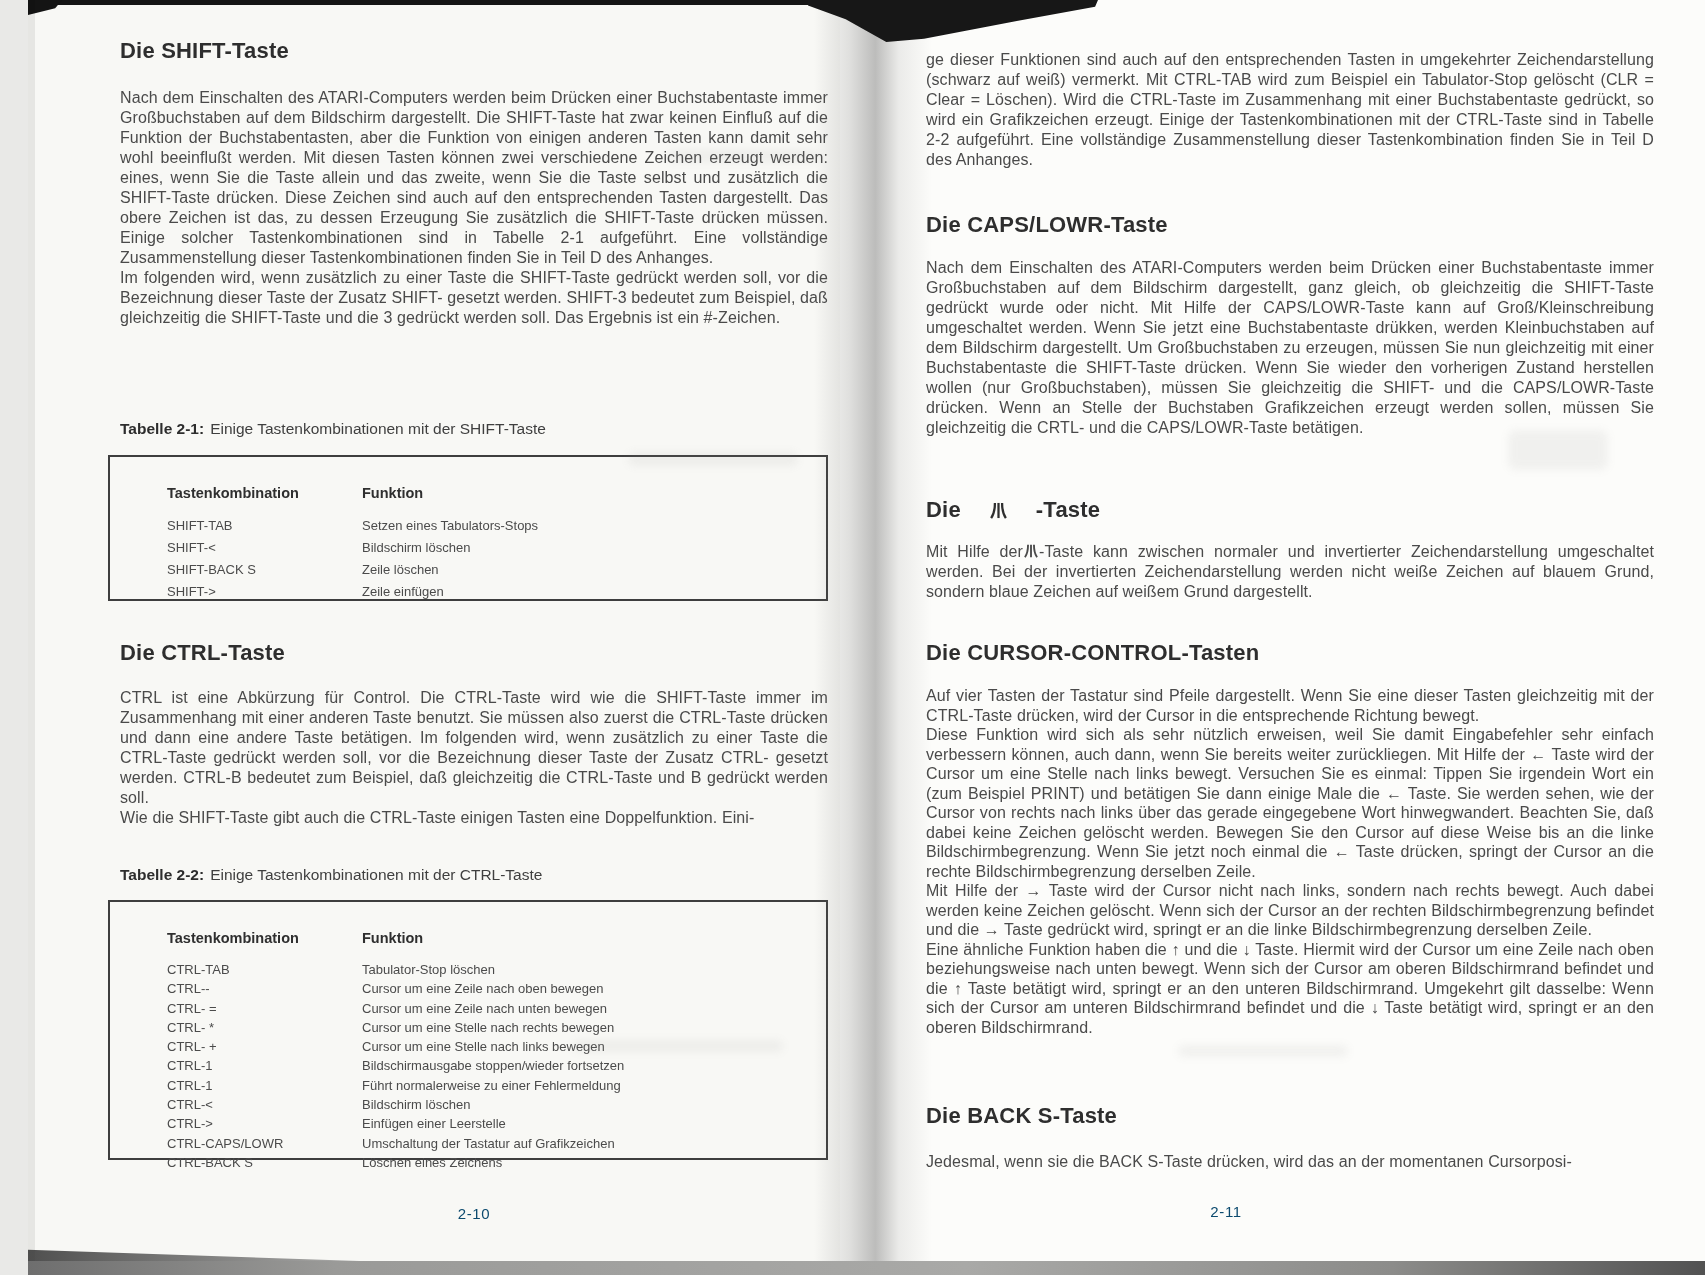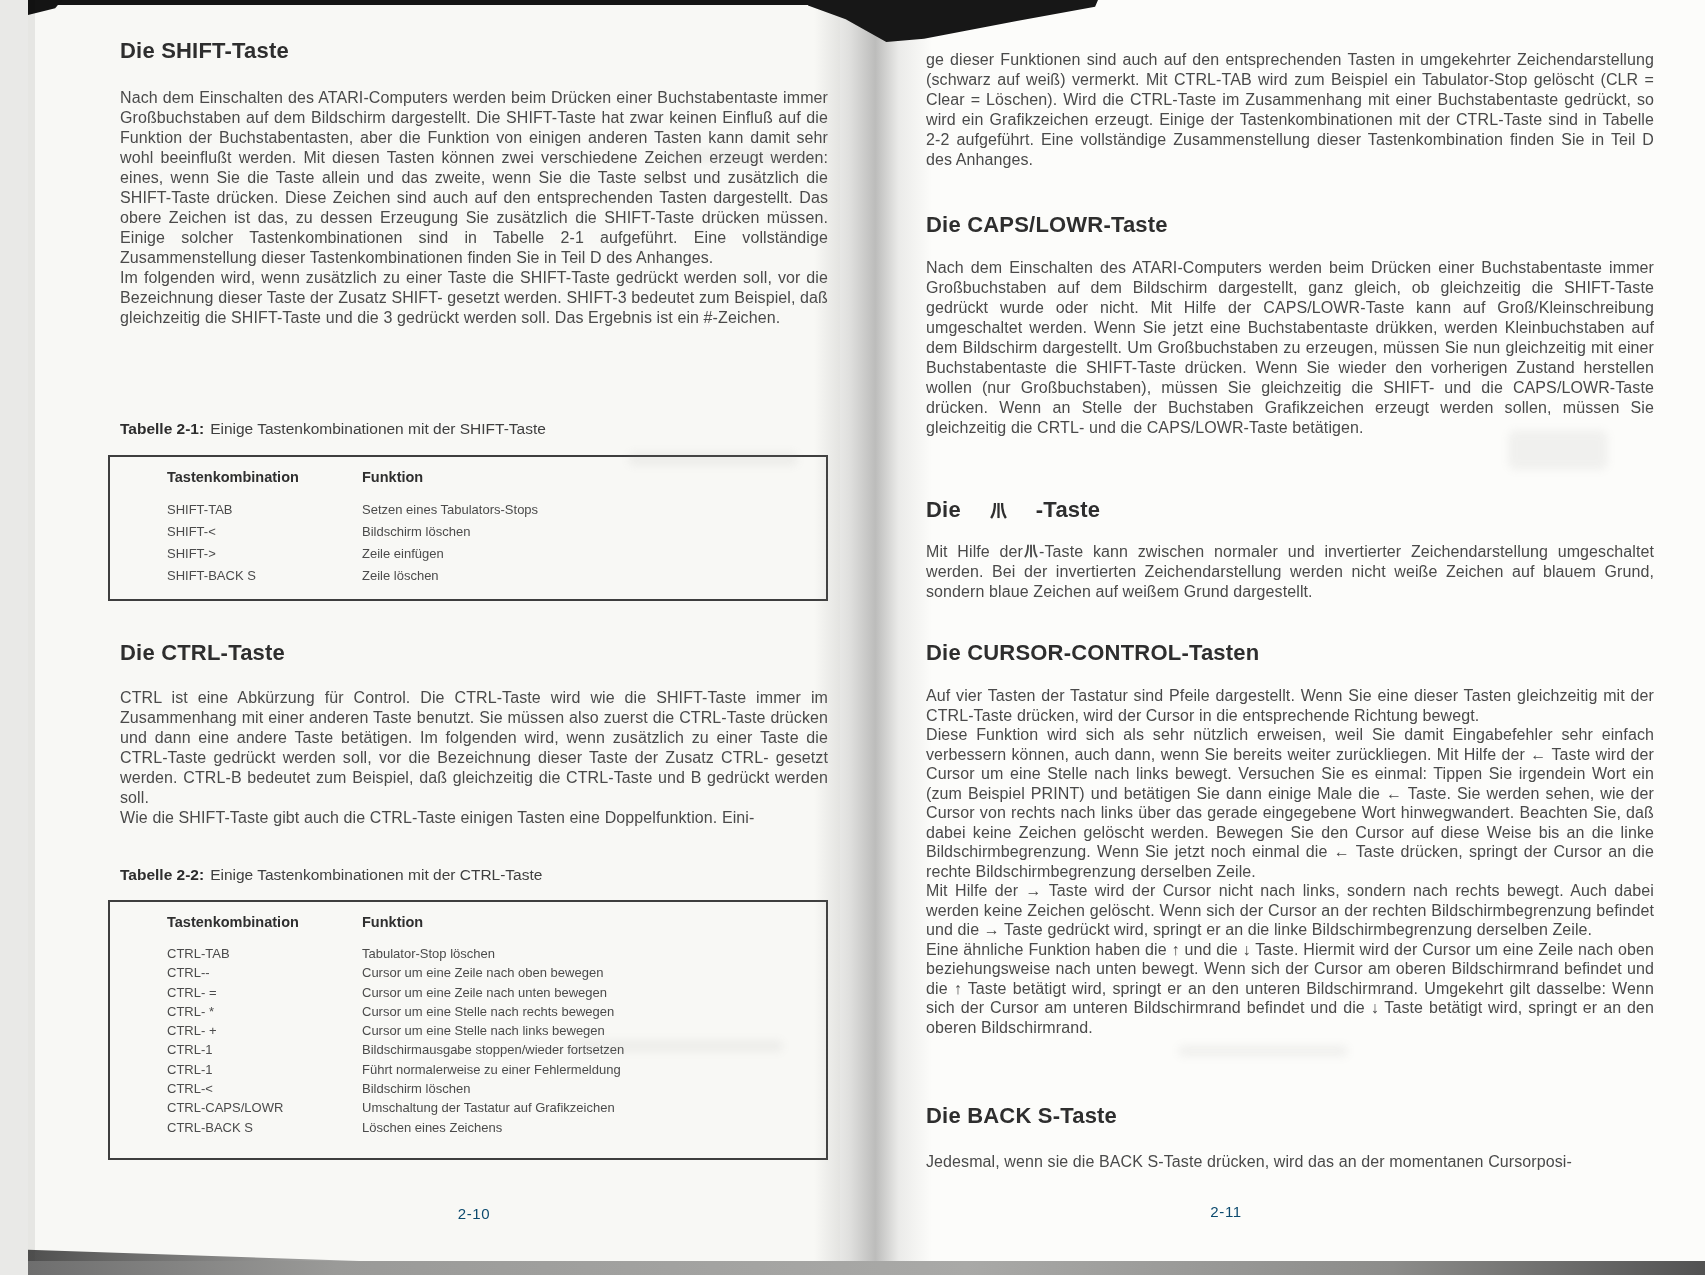--- a/index.html
+++ b/index.html
@@ -25,21 +25,21 @@
   .smudge{position:absolute;background:#8f8f8d;opacity:0.10;filter:blur(4px);border-radius:8px;}
 
   h2.sect{font-size:22px;font-weight:bold;color:#2e2e2e;margin:0;letter-spacing:0.2px;
           display:flex;align-items:center;gap:5px;}
   .body-text{font-size:16px;line-height:20px;color:#4a4a4a;text-align:justify;letter-spacing:0.1px;}
   .body-text p{margin:0;}
   .cursor-text{line-height:19.5px;}
   .caption{font-size:15.5px;color:#3f3f3f;}
   .caption .cap-label{font-weight:bold;color:#2d2d2d;margin-right:6px;text-align:right;}
   .tbox{border:2px solid #3e3e3e;}
-  .tinner{padding:12px 10px 10px 57px;}
+  .tinner{padding:28px 10px 10px 57px;}
   .thead{display:grid;grid-template-columns:195px auto;font-size:14.5px;font-weight:bold;
          color:#2f2f2f;margin-bottom:14px;}
   .trow{display:grid;grid-template-columns:195px auto;font-size:13px;color:#4b4b4b;}
   .t1 .trow{line-height:22px;}
   .t2 .trow{line-height:19.3px;}
   .pagenum{font-size:15px;color:#0c4a6e;text-align:center;letter-spacing:0.6px;}
   .fuji{flex:0 0 auto;}
   .fuji-inline{vertical-align:-2px;margin:0 1px;}
 </style>
 </head>
@@ -71,26 +71,26 @@
       </div>
       <div class="trow">
         <span>SHIFT-TAB</span>
         <span>Setzen eines Tabulators-Stops</span>
       </div>
       <div class="trow">
         <span>SHIFT-&lt;</span>
         <span>Bildschirm löschen</span>
       </div>
       <div class="trow">
+        <span>SHIFT-BACK S</span>
+        <span>Zeile löschen</span>
+      </div>
+      <div class="trow">
         <span>SHIFT-&gt;</span>
         <span>Zeile einfügen</span>
-      </div>
-      <div class="trow">
-        <span>SHIFT-BACK S</span>
-        <span>Zeile löschen</span>
       </div>
     </div>
   </div>
 
   <h2 class="abs sect" style="left:92px;top:640px;">
     <span>Die CTRL-Taste</span>
   </h2>
 
   <div class="abs body-text" style="left:92px;top:688px;width:708px;">
     <p>CTRL ist eine Abkürzung für Control. Die CTRL-Taste wird wie die SHIFT-Taste immer im Zusammenhang mit einer anderen Taste benutzt. Sie müssen also zuerst die CTRL-Taste drücken und dann eine andere Taste betätigen. Im folgenden wird, wenn zusätzlich zu einer Taste die CTRL-Taste gedrückt werden soll, vor die Bezeichnung dieser Taste der Zusatz CTRL- gesetzt werden. CTRL-B bedeutet zum Beispiel, daß gleichzeitig die CTRL-Taste und B gedrückt werden soll.</p>
@@ -131,20 +131,24 @@
         <span>CTRL-1</span>
         <span>Bildschirmausgabe stoppen/wieder fortsetzen</span>
       </div>
       <div class="trow">
         <span>CTRL-1</span>
         <span>Führt normalerweise zu einer Fehlermeldung</span>
       </div>
       <div class="trow">
         <span>CTRL-&lt;</span>
         <span>Bildschirm löschen</span>
+      </div>
+      <div class="trow">
+        <span>CTRL-&gt;</span>
+        <span>Einfügen einer Leerstelle</span>
       </div>
       <div class="trow">
         <span>CTRL-CAPS/LOWR</span>
         <span>Umschaltung der Tastatur auf Grafikzeichen</span>
       </div>
       <div class="trow">
         <span>CTRL-BACK S</span>
         <span>Löschen eines Zeichens</span>
       </div>
     </div>

